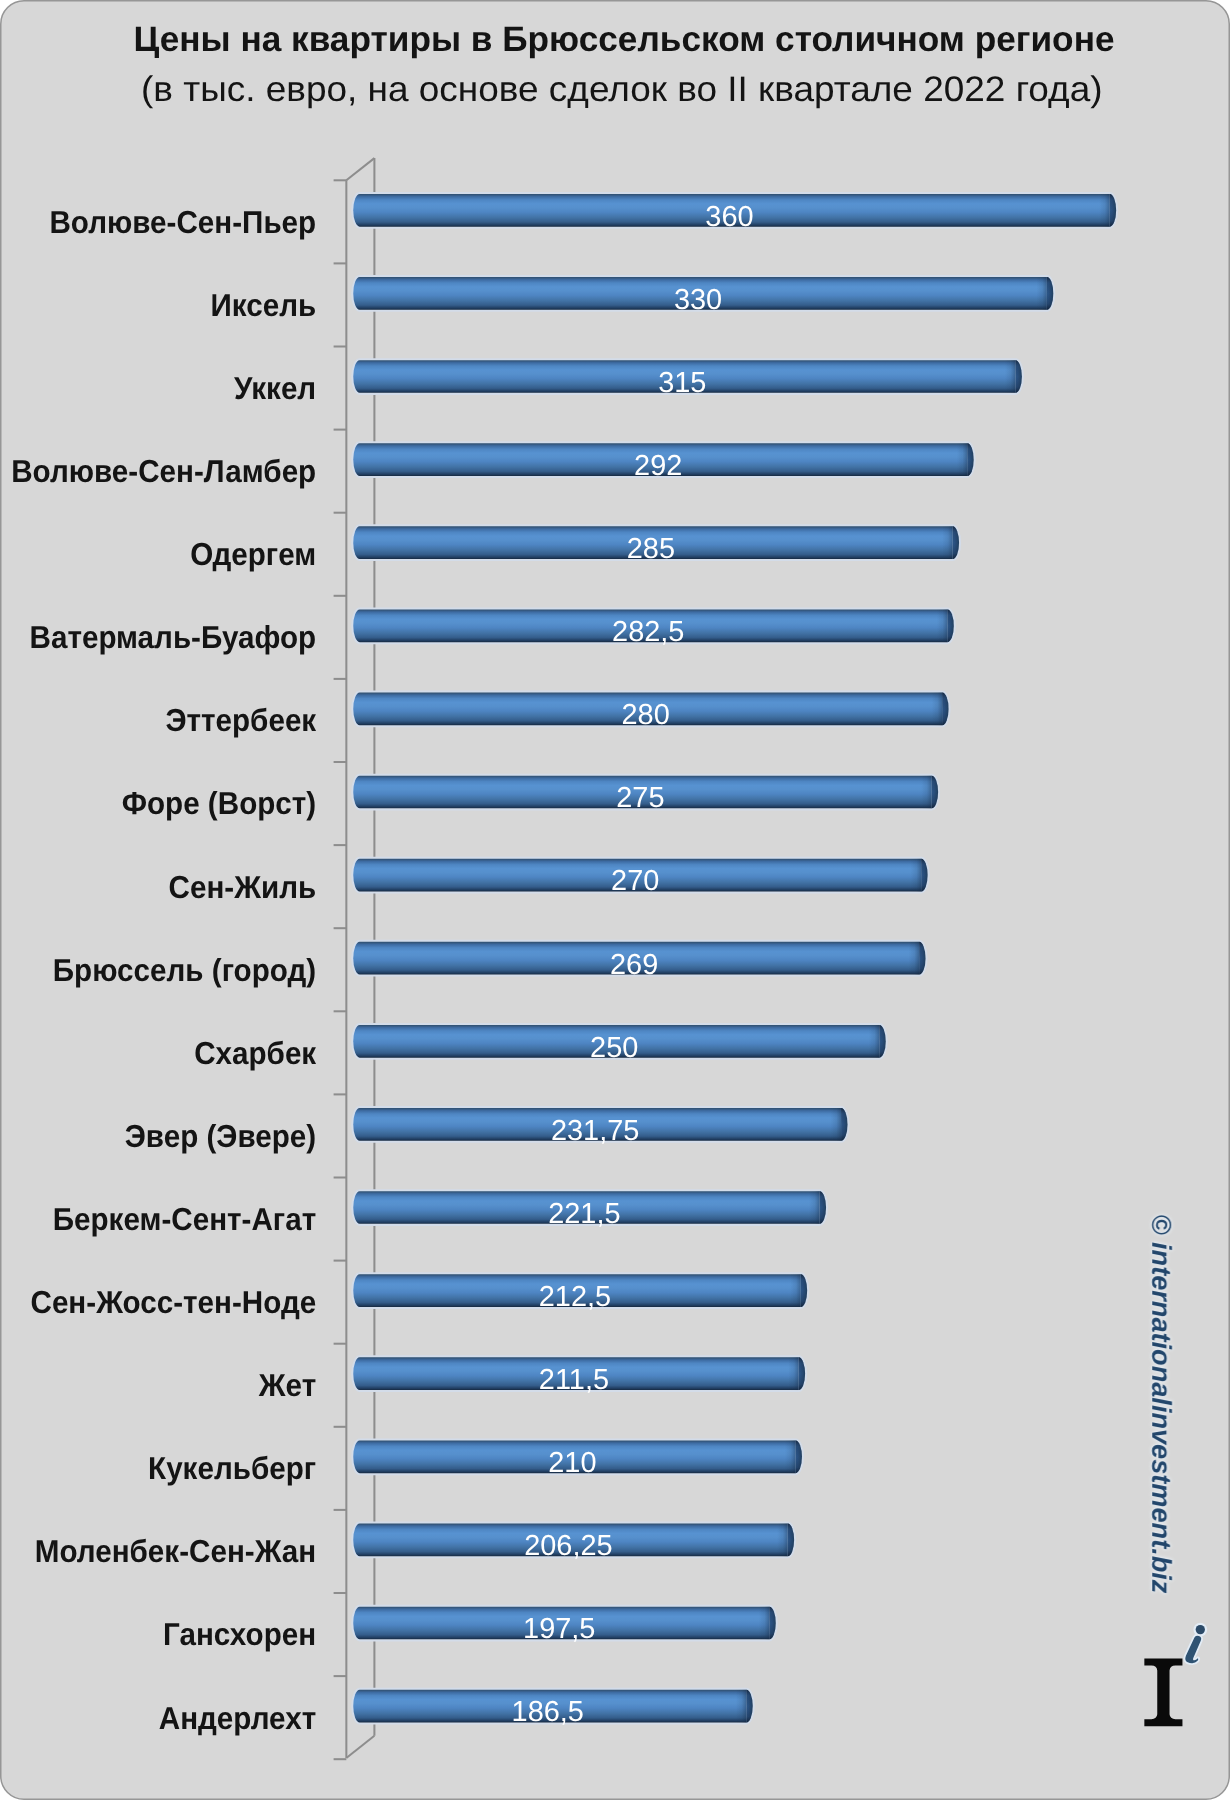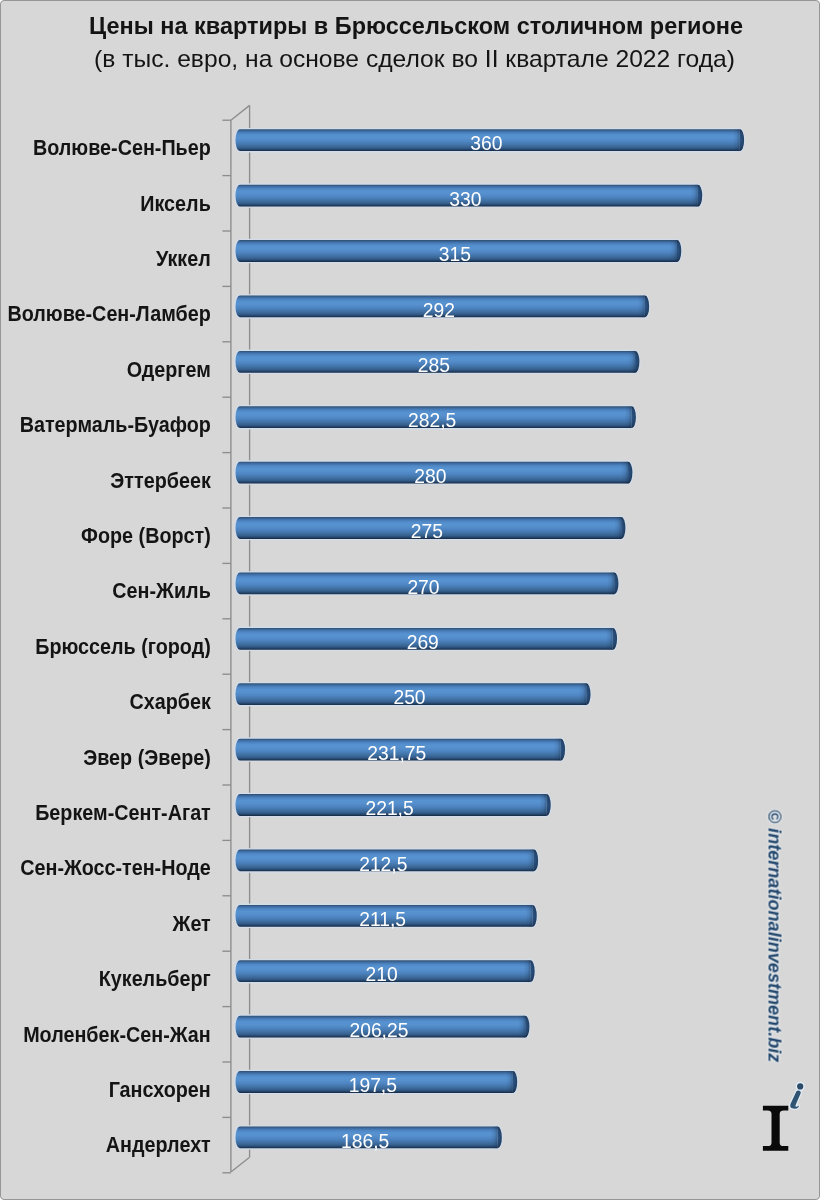--- a/index.html
+++ b/index.html
@@ -1,19 +1,19 @@
 <!DOCTYPE html>
 <html><head>
 <meta charset="utf-8">
 <title>chart</title>
 <style>
   html,body{margin:0;padding:0;width:820px;height:1200px;background:#ffffff;}
   *{box-sizing:border-box;-webkit-font-smoothing:antialiased;}
   #page{position:relative;width:820px;height:1200px;overflow:hidden;
-        background:#d7d7d7;border-radius:4px;border:1px solid #969696;}
+        background:#d7d7d7;border-radius:16px;border:1px solid #969696;}
   .ttl{font-family:"Liberation Sans",sans-serif;fill:#141414;}
   #title{font-size:23.6px;font-weight:bold;}
   #subtitle{font-size:23.6px;font-weight:normal;}
   #plot{position:absolute;left:0;top:0;width:820px;height:1200px;}
   
   #wm{position:absolute;left:773px;top:935px;transform:translate(-50%,-50%) rotate(90deg);
       transform-origin:50% 50%;white-space:nowrap;
       font-family:"Liberation Sans",sans-serif;font-style:italic;font-size:18.1px;
       font-weight:bold;color:#21456a;letter-spacing:0px;
       text-shadow:0 0 1.5px #e9f1fa, 0 0 3px #eaf2fa;opacity:0.999;will-change:opacity;}

